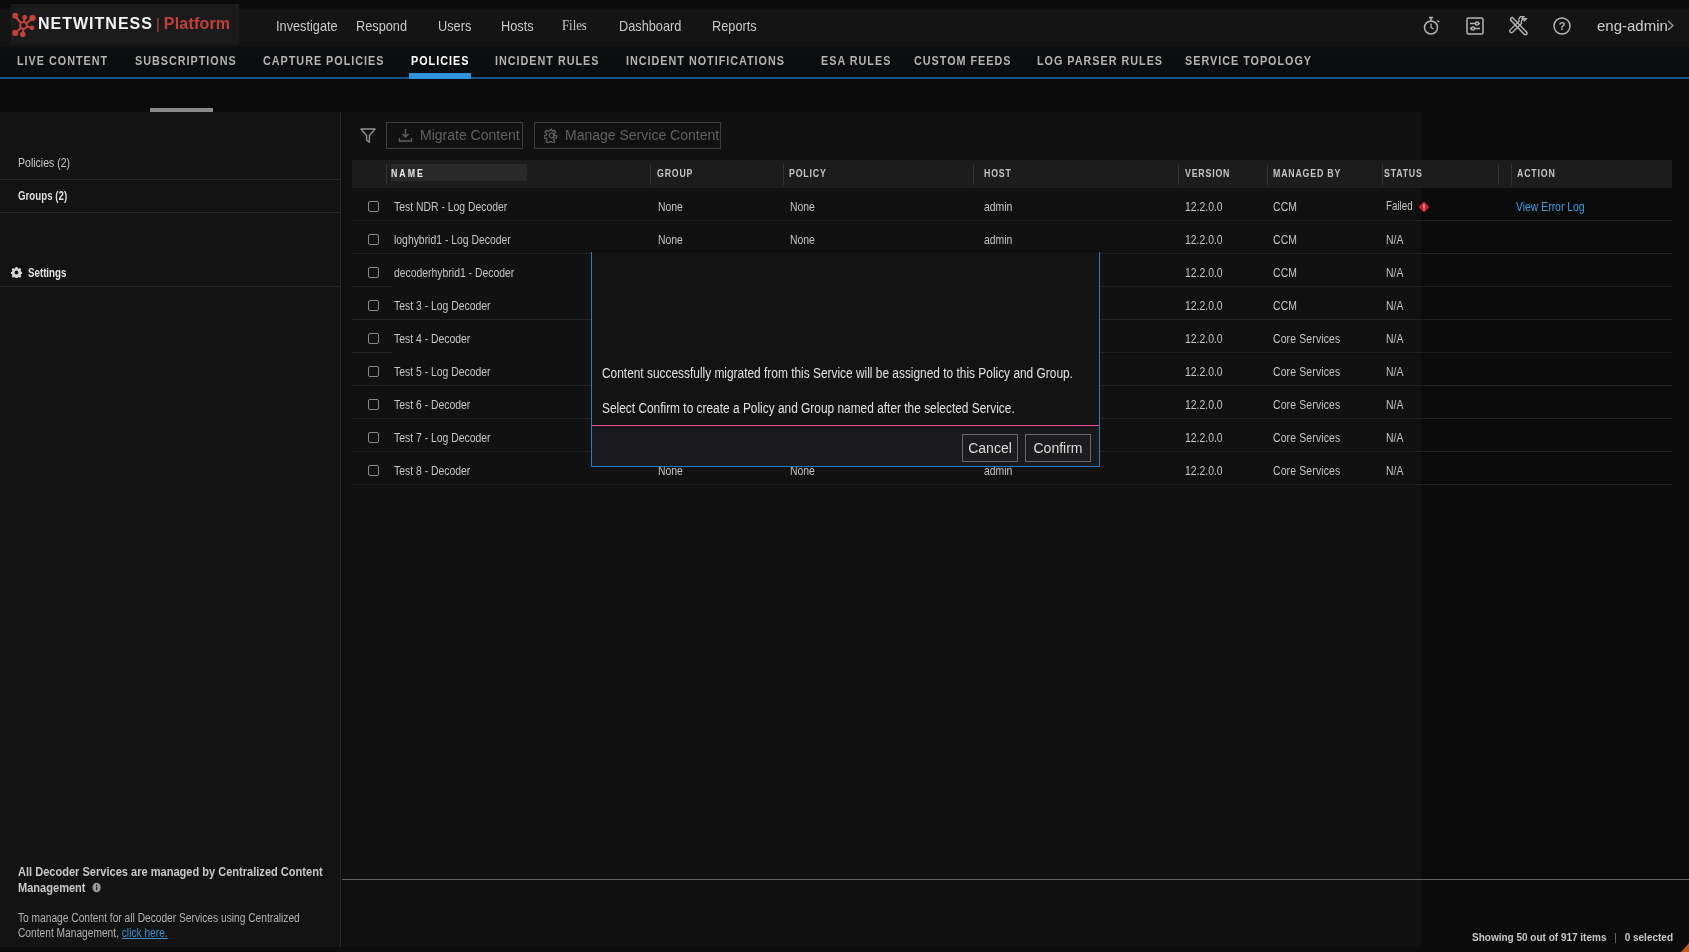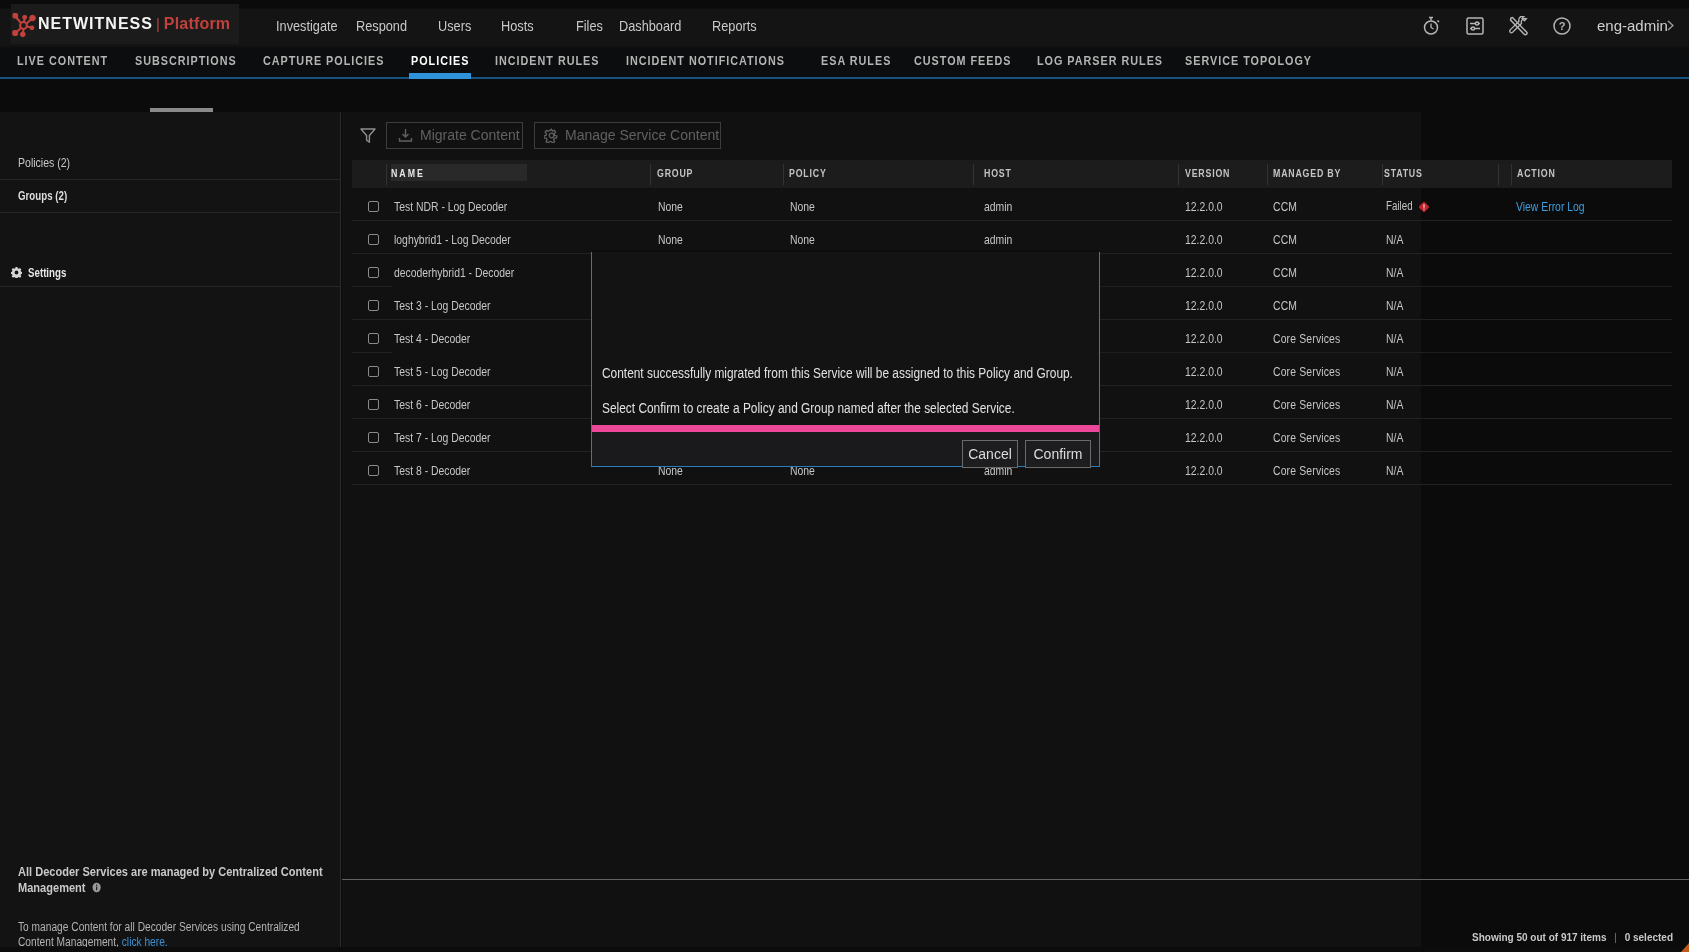--- a/index.html
+++ b/index.html
@@ -41,21 +41,21 @@
   #side { position:absolute; left:0; top:112px; width:341px; height:840px; background:#131314;
     border-right:1px solid #2c2c2d; }
   .sitem { position:absolute; left:0; width:340px; height:33px; border-bottom:1px solid #262627;
     font-size:13.5px; color:#c8c8c8; line-height:32px; padding-left:18px; }
   .sitem .sx { display:inline-block; transform:scaleX(0.78); }
   .sitem .sxb { display:inline-block; transform:scaleX(0.72); }
   .sitem.sel { background:#15242e; }
   .sitem.b { font-weight:bold; color:#dedede; }
   #sfoot { position:absolute; left:18px; top:752px; width:330px; }
   #sfoot .t1 { font-size:13px; font-weight:bold; color:#c9c9c9; line-height:16px; }
-  #sfoot .t2 { margin-top:24px; font-size:12px; color:#b3b3b3; line-height:14.5px; }
+  #sfoot .t2 { margin-top:15px; font-size:12px; color:#b3b3b3; line-height:14.5px; }
   #sfoot a { color:#3a90d2; }
 
   
   #content { position:absolute; left:342px; top:112px; width:1079px; height:840px; background:#111112; }
   .btn { position:absolute; top:10px; height:27px; border:1px solid #3d3d3e; color:#616161;
     font-size:14px; line-height:25px; white-space:nowrap; overflow:hidden; }
   #tblhead { position:absolute; left:10px; top:48px; width:1320px; height:28px; background:#1c1c1d; }
   .th { position:absolute; top:7px; font-size:11px; font-weight:bold; letter-spacing:1px;
     color:#c4c4c4; transform:scaleX(0.8); transform-origin:0 50%; white-space:nowrap; }
   .colsep { position:absolute; top:4px; width:1px; height:21px; background:#333335; }
@@ -78,21 +78,21 @@
   #mtopstrip { position:absolute; left:-1px; top:0px; width:509px; height:2px; background:#0d0d0e; }
   #mtitle { position:absolute; left:20px; top:11px; font-size:23px; color:#eef6fd; white-space:nowrap; transform:scaleX(0.87); transform-origin:0 50%; }
   #mwarn { position:absolute; left:11px; top:57px; width:486px; height:45px; background:#453a0e;
     border:2px solid #ab871d; }
   #mwarn .wtext { position:absolute; left:29px; top:5px; width:520px; font-size:14px;
     line-height:17px; color:#eeeee2; transform:scaleX(0.85); transform-origin:0 0; }
   #mwarn a { color:#3f9edc; }
   .mpara { position:absolute; left:10px; font-size:14px; color:#e2e2e2;
     transform:scaleX(0.85); transform-origin:0 50%; white-space:nowrap; }
   #mfoot { position:absolute; left:0; top:175px; width:507px; height:41px; background:#1a1a1c;
-    border-top:7px solid #ec4899; }
+    border-top:1px solid #ec4899; }
   .mbtn { position:absolute; top:8px; height:28px; background:#1d1d1f; border:1px solid #6a6a6a;
     color:#dcdcdc; font-size:14px; line-height:26px; text-align:center; }
 </style>
 </head>
 <body>
 <div id="page">
 
   <div id="nav1">
     <div id="logobox"></div>
     <svg class="abs" style="left:12px; top:12px;" width="25" height="26" viewBox="0 0 25 26">
@@ -110,21 +110,21 @@
         <circle cx="10.8" cy="22.3" r="2.4"></circle>
         <line x1="15" y1="14.5" x2="19" y2="15.5" stroke-width="2"></line>
         <circle cx="20" cy="15.8" r="1.9"></circle>
       </g>
     </svg>
     <div id="logotxt">NETWITNESS<span class="bar">|</span><span class="plat">Platform</span></div>
     <div class="nav1item" style="left:264px;margin-left:12px;"><span class="sx" style="display:inline-block;">Investigate</span></div>
     <div class="nav1item" style="left:356px;"><span class="sx" style="display:inline-block;">Respond</span></div>
     <div class="nav1item" style="left:438px;"><span class="sx" style="display:inline-block;">Users</span></div>
     <div class="nav1item" style="left:501px;"><span class="sx" style="display:inline-block;">Hosts</span></div>
-    <div class="nav1item" style="left:576px;"><span class="sx" style="display:inline-block;">Files</span></div>
+    <div class="nav1item" style="left:562px;font-family:Liberation Serif, serif;"><span class="sx" style="display:inline-block;">Files</span></div>
     <div class="nav1item" style="left:619px;"><span class="sx" style="display:inline-block;">Dashboard</span></div>
     <div class="nav1item" style="left:712px;"><span class="sx" style="display:inline-block;">Reports</span></div>
 
     <svg class="nicon" style="left:1421px;" width="20" height="20" viewBox="0 0 20 20">
       <g stroke="#b5b5b5" fill="none" stroke-width="1.5">
         <circle cx="10" cy="11.5" r="6.5"></circle>
         <path d="M8 1.5 h4 M10 1.5 v3"></path>
         <path d="M10 7.5 v4 l2.5 1.5" stroke-width="1.3"></path>
         <path d="M16.5 4.5 l1.5 1.5"></path>
       </g>

